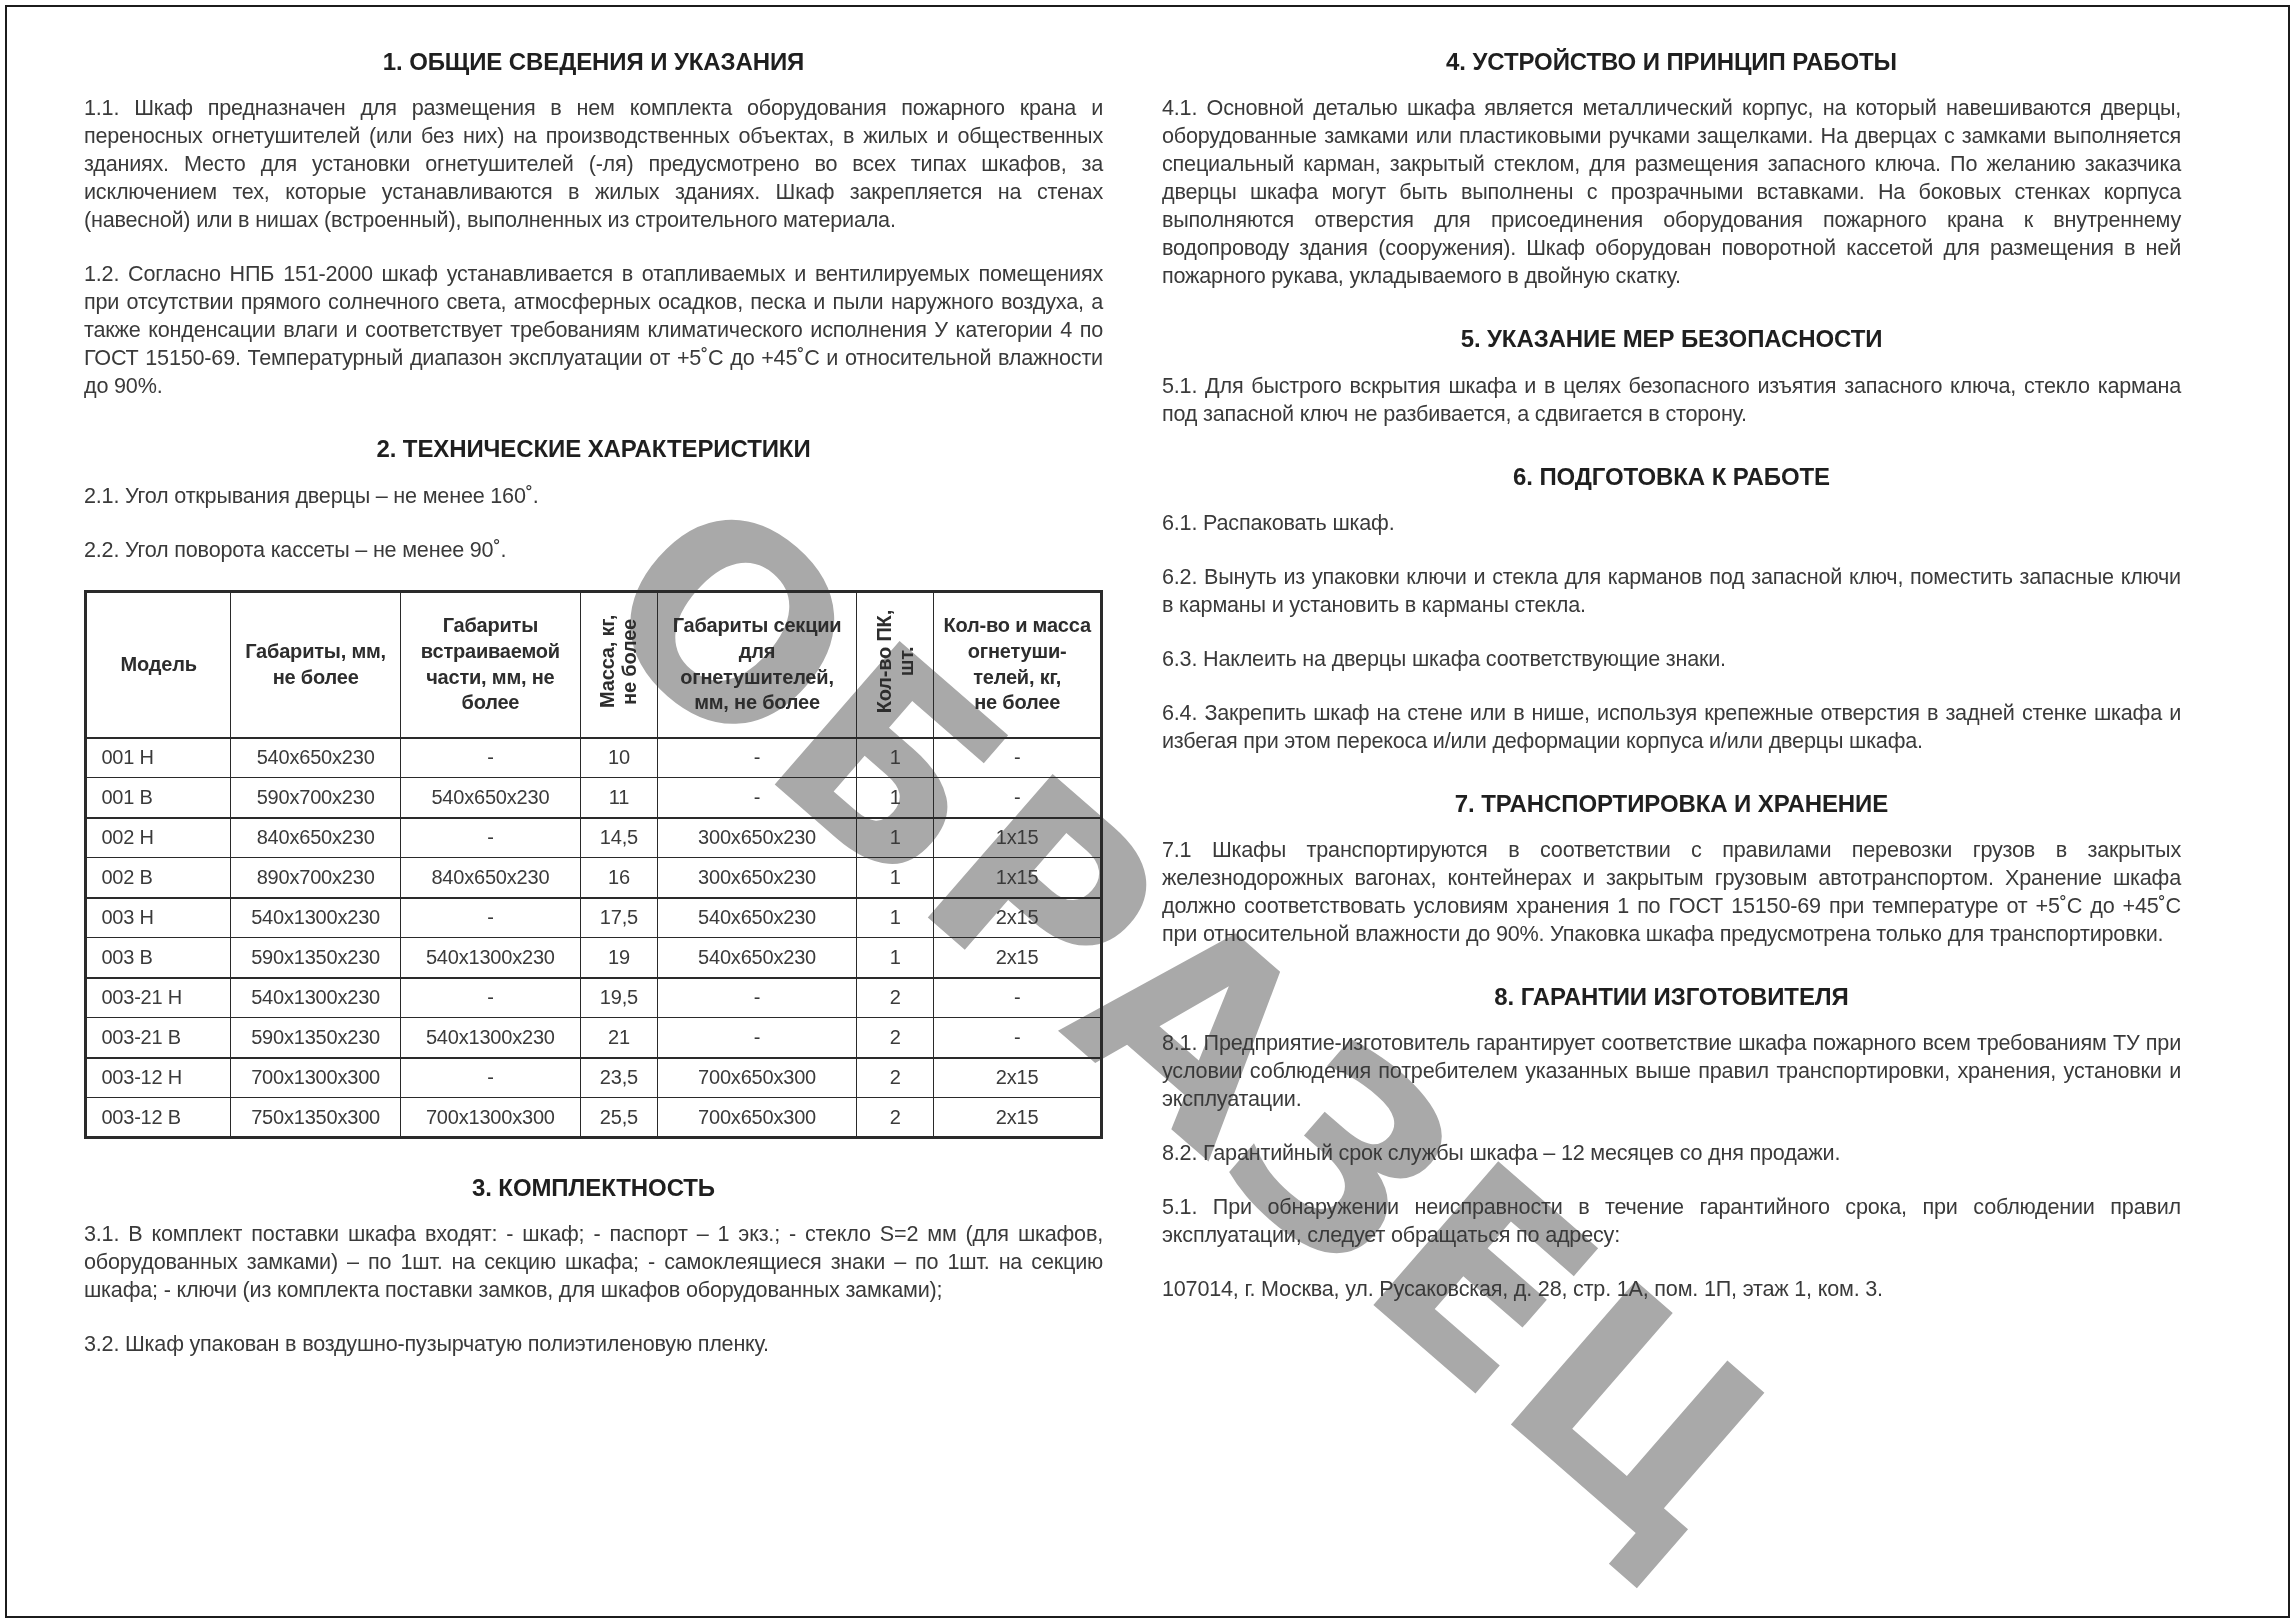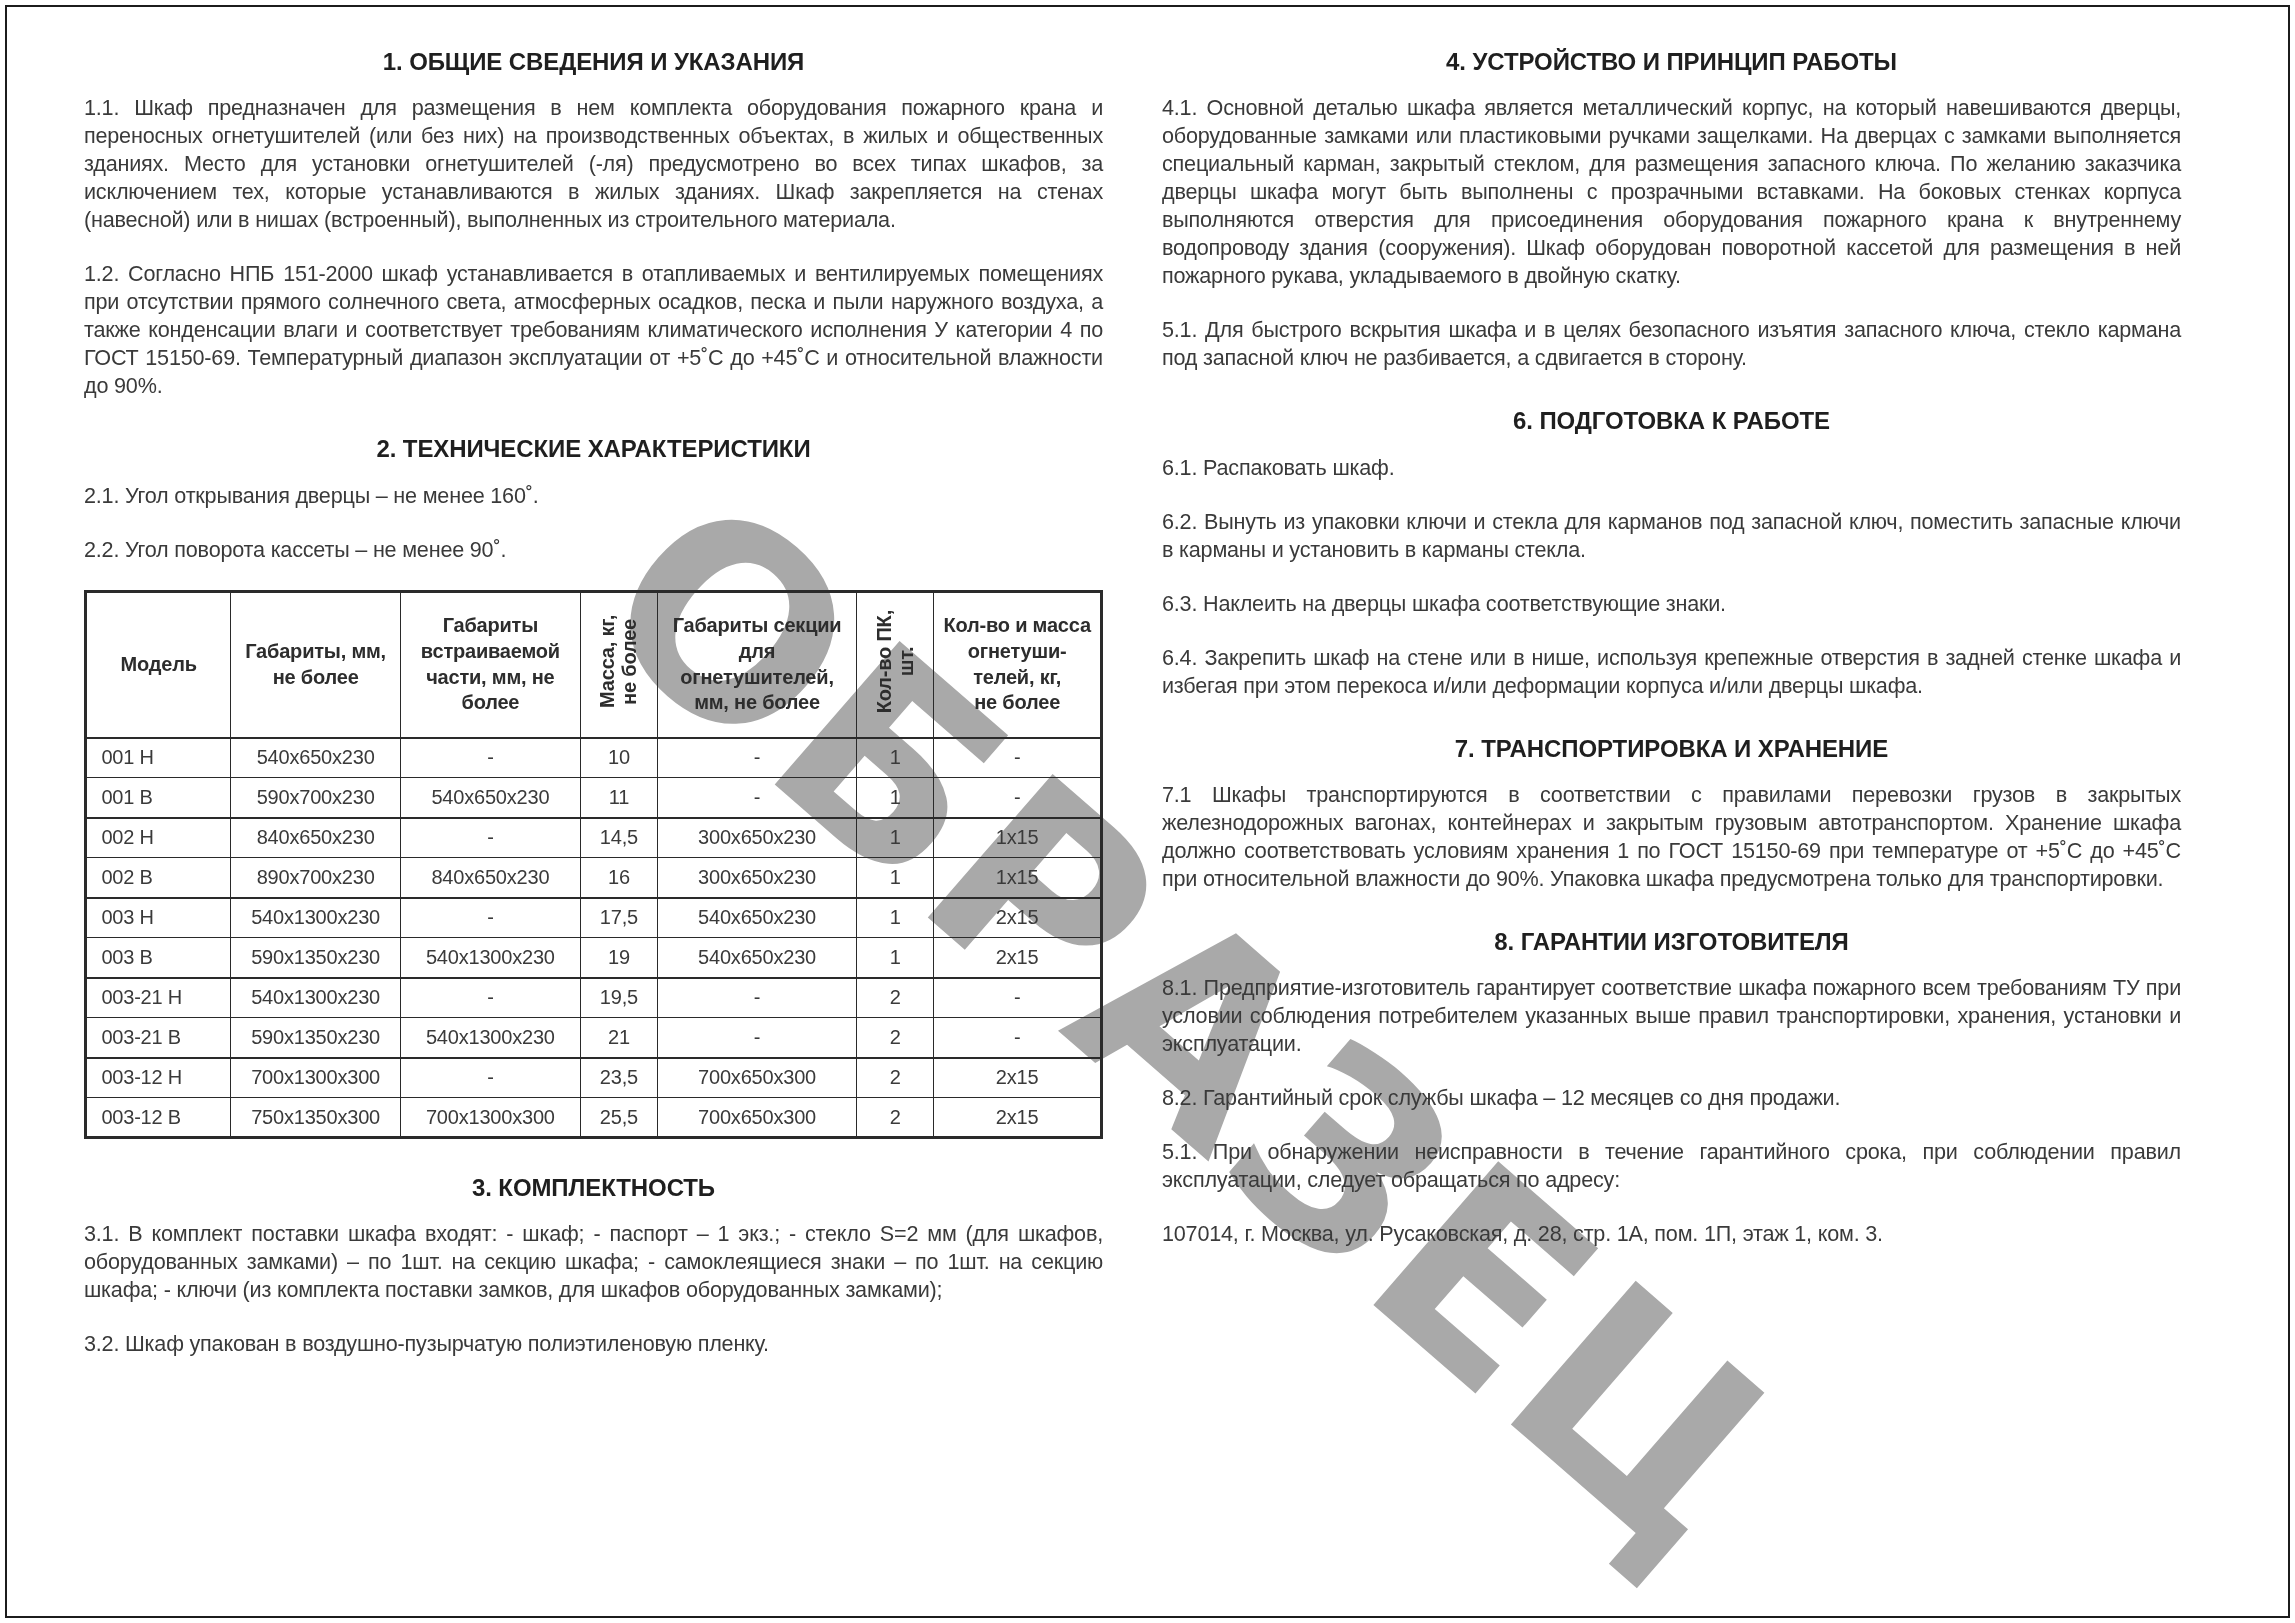--- a/index.html
+++ b/index.html
@@ -250,20 +250,21 @@
 
     <div class="sec-title">3. КОМПЛЕКТНОСТЬ</div>
     <p class="para">3.1. В комплект поставки шкафа входят: - шкаф; - паспорт – 1 экз.; - стекло S=2 мм (для шкафов, оборудованных замками) – по 1шт. на секцию шкафа; - самоклеящиеся знаки – по 1шт. на секцию шкафа; - ключи (из комплекта поставки замков, для шкафов оборудованных замками);</p>
     <p class="para last">3.2. Шкаф упакован в воздушно-пузырчатую полиэтиленовую пленку.</p>
   </div>
 
   <div class="col">
     <div class="sec-title first">4. УСТРОЙСТВО И ПРИНЦИП РАБОТЫ</div>
     <p class="para">4.1. Основной деталью шкафа является металлический корпус, на который навешиваются дверцы, оборудованные замками или пластиковыми ручками защелками. На дверцах с замками выполняется специальный карман, закрытый стеклом, для размещения запасного ключа. По желанию заказчика дверцы шкафа могут быть выполнены с прозрачными вставками. На боковых стенках корпуса выполняются отверстия для присоединения оборудования пожарного крана к внутреннему водопроводу здания (сооружения). Шкаф оборудован поворотной кассетой для размещения в ней пожарного рукава, укладываемого в двойную скатку.</p>
 
+    <div class="sec-title">5. УКАЗАНИЕ МЕР БЕЗОПАСНОСТИ</div>
     <p class="para">5.1. Для быстрого вскрытия шкафа и в целях безопасного изъятия запасного ключа, стекло кармана под запасной ключ не разбивается, а сдвигается в сторону.</p>
 
     <div class="sec-title">6. ПОДГОТОВКА К РАБОТЕ</div>
     <p class="para nojust">6.1. Распаковать шкаф.</p>
     <p class="para">6.2. Вынуть из упаковки ключи и стекла для карманов под запасной ключ, поместить запасные ключи в карманы и установить в карманы стекла.</p>
     <p class="para nojust">6.3. Наклеить на дверцы шкафа соответствующие знаки.</p>
     <p class="para">6.4. Закрепить шкаф на стене или в нише, используя крепежные отверстия в задней стенке шкафа и избегая при этом перекоса и/или деформации корпуса и/или дверцы шкафа.</p>
 
     <div class="sec-title">7. ТРАНСПОРТИРОВКА И ХРАНЕНИЕ</div>
     <p class="para">7.1 Шкафы транспортируются в соответствии с правилами перевозки грузов в закрытых железнодорожных вагонах, контейнерах и закрытым грузовым автотранспортом. Хранение шкафа должно соответствовать условиям хранения 1 по ГОСТ 15150-69 при температуре от +5˚С до +45˚С при относительной влажности до 90%. Упаковка шкафа предусмотрена только для транспортировки.</p>

